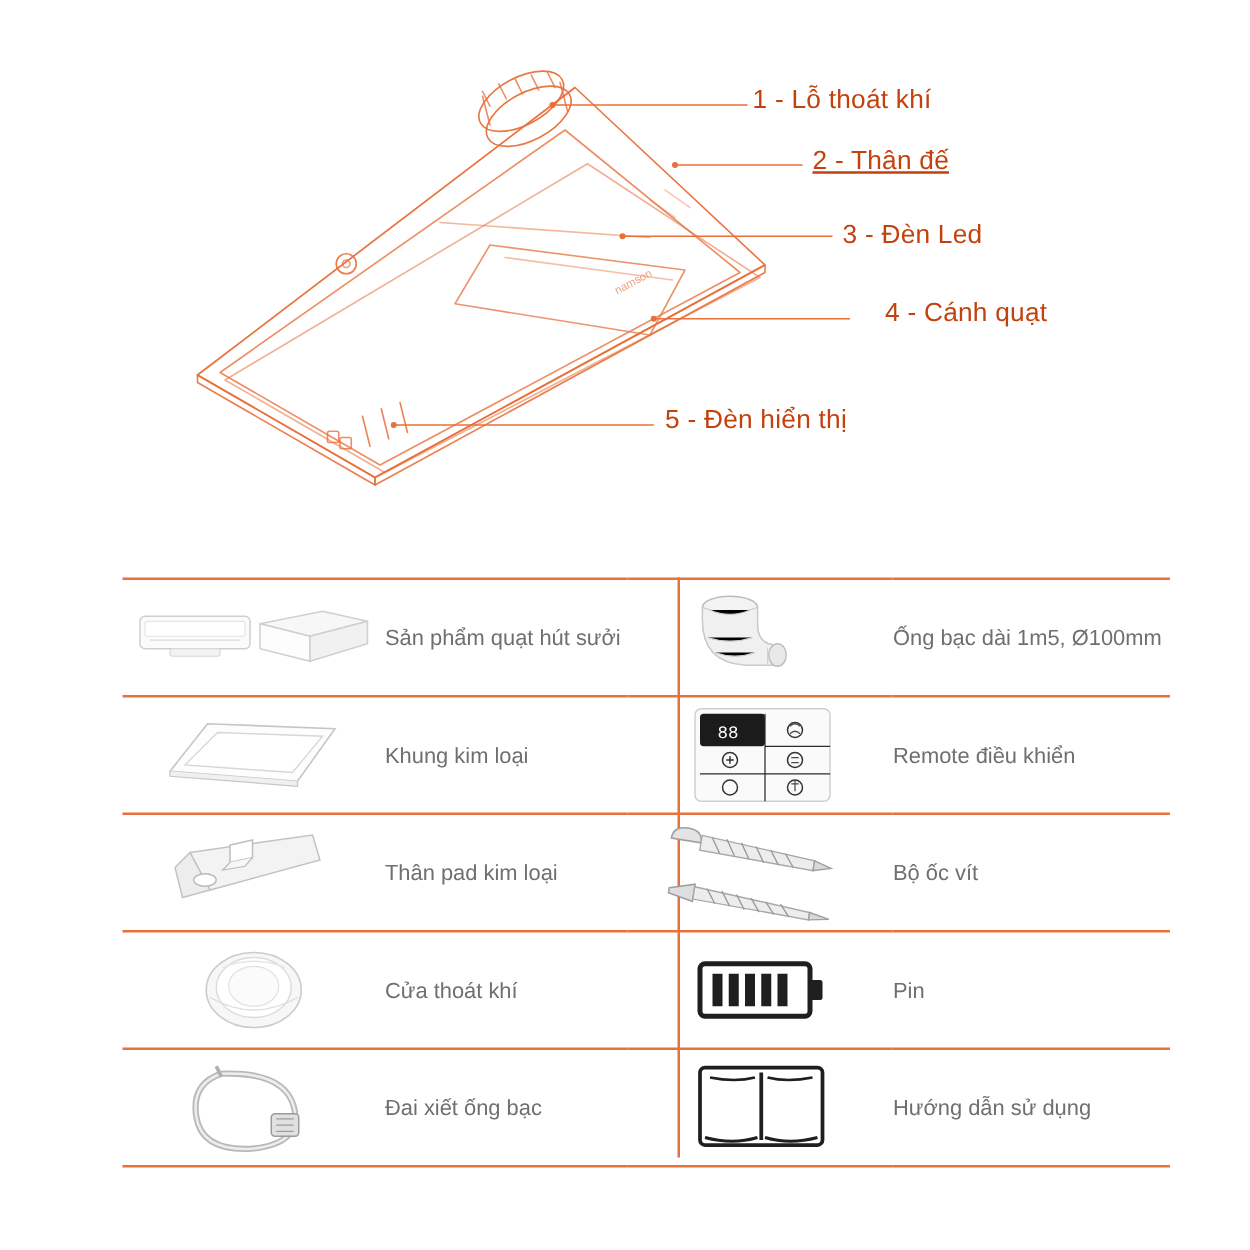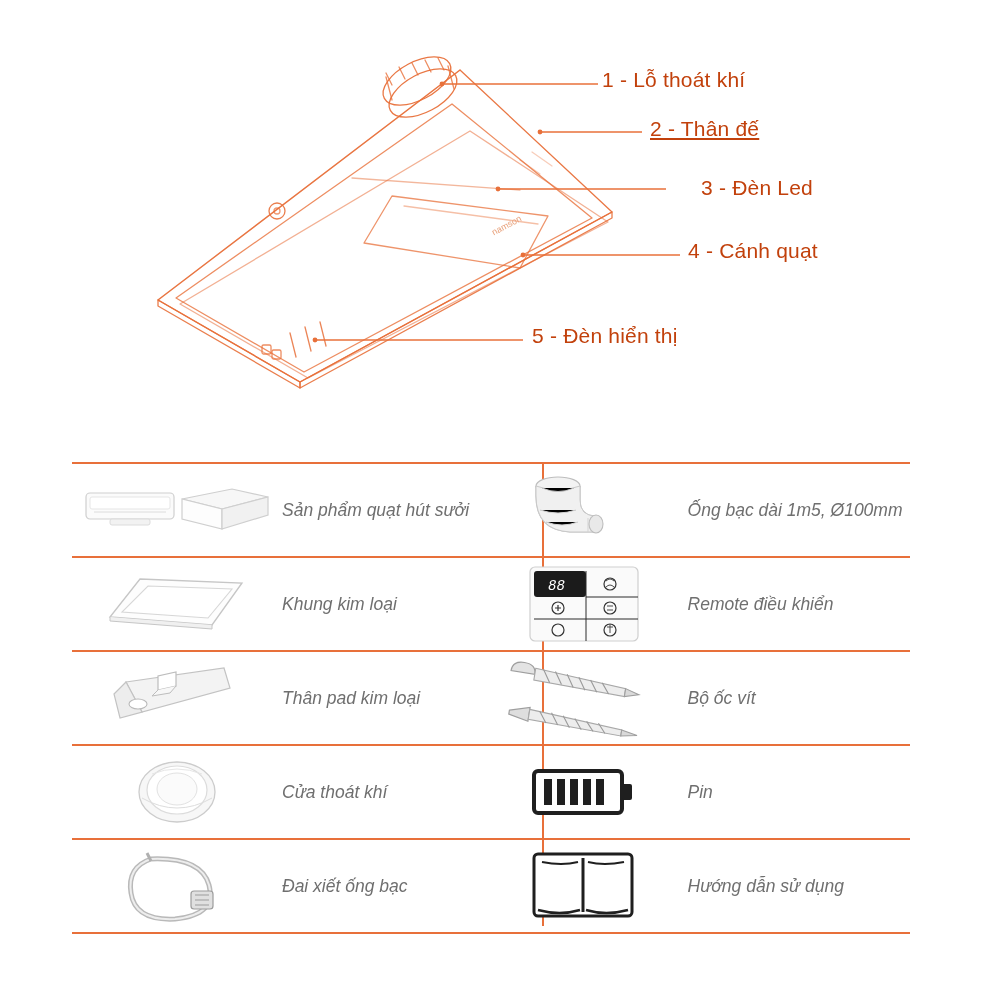--- a/index.html
+++ b/index.html
@@ -26,25 +26,24 @@
     position: absolute;
     font-size: 21px;
     color: #c2410c;
     white-space: nowrap;
     letter-spacing: 0.2px;
   }
 
   
   #parts-table {
     position: absolute;
-    left: 72px;
+    left: 98px;
     top: 462px;
     width: 838px;
     border-collapse: collapse;
-    font-style: italic;
   }
   #parts-table tr { }
   #parts-table td {
     border-top: 2px solid #e8703a;
     padding: 0;
     vertical-align: middle;
     height: 94px;
   }
   #parts-table tr:last-child td { border-bottom: 2px solid #e8703a; }
   td.icon-cell {
@@ -124,22 +123,22 @@
       <circle cx="442" cy="84" r="2.4"></circle>
       <circle cx="540" cy="132" r="2.4"></circle>
       <circle cx="498" cy="189" r="2.4"></circle>
       <circle cx="523" cy="255" r="2.4"></circle>
       <circle cx="315" cy="340" r="2.4"></circle>
     </g>
   </svg>
 
   <div class="callout-label" style="left:602px; top:68px;">1 - Lỗ thoát khí</div>
   <div class="callout-label" style="left:650px; top:117px;text-decoration:underline;">2 - Thân đế</div>
-  <div class="callout-label" style="left:674px; top:176px;margin-left:27px;">3 - Đèn Led</div>
-  <div class="callout-label" style="left:688px; top:239px;">4 - Cánh quạt</div>
+  <div class="callout-label" style="left:674px; top:176px;">3 - Đèn Led</div>
+  <div class="callout-label" style="left:708px; top:239px;">4 - Cánh quạt</div>
   <div class="callout-label" style="left:532px; top:324px;">5 - Đèn hiển thị</div>
 </div>
 
 <div class="vrule"></div>
 
 <table id="parts-table">
   <tbody>
 
     <tr>
       <td class="icon-cell">

